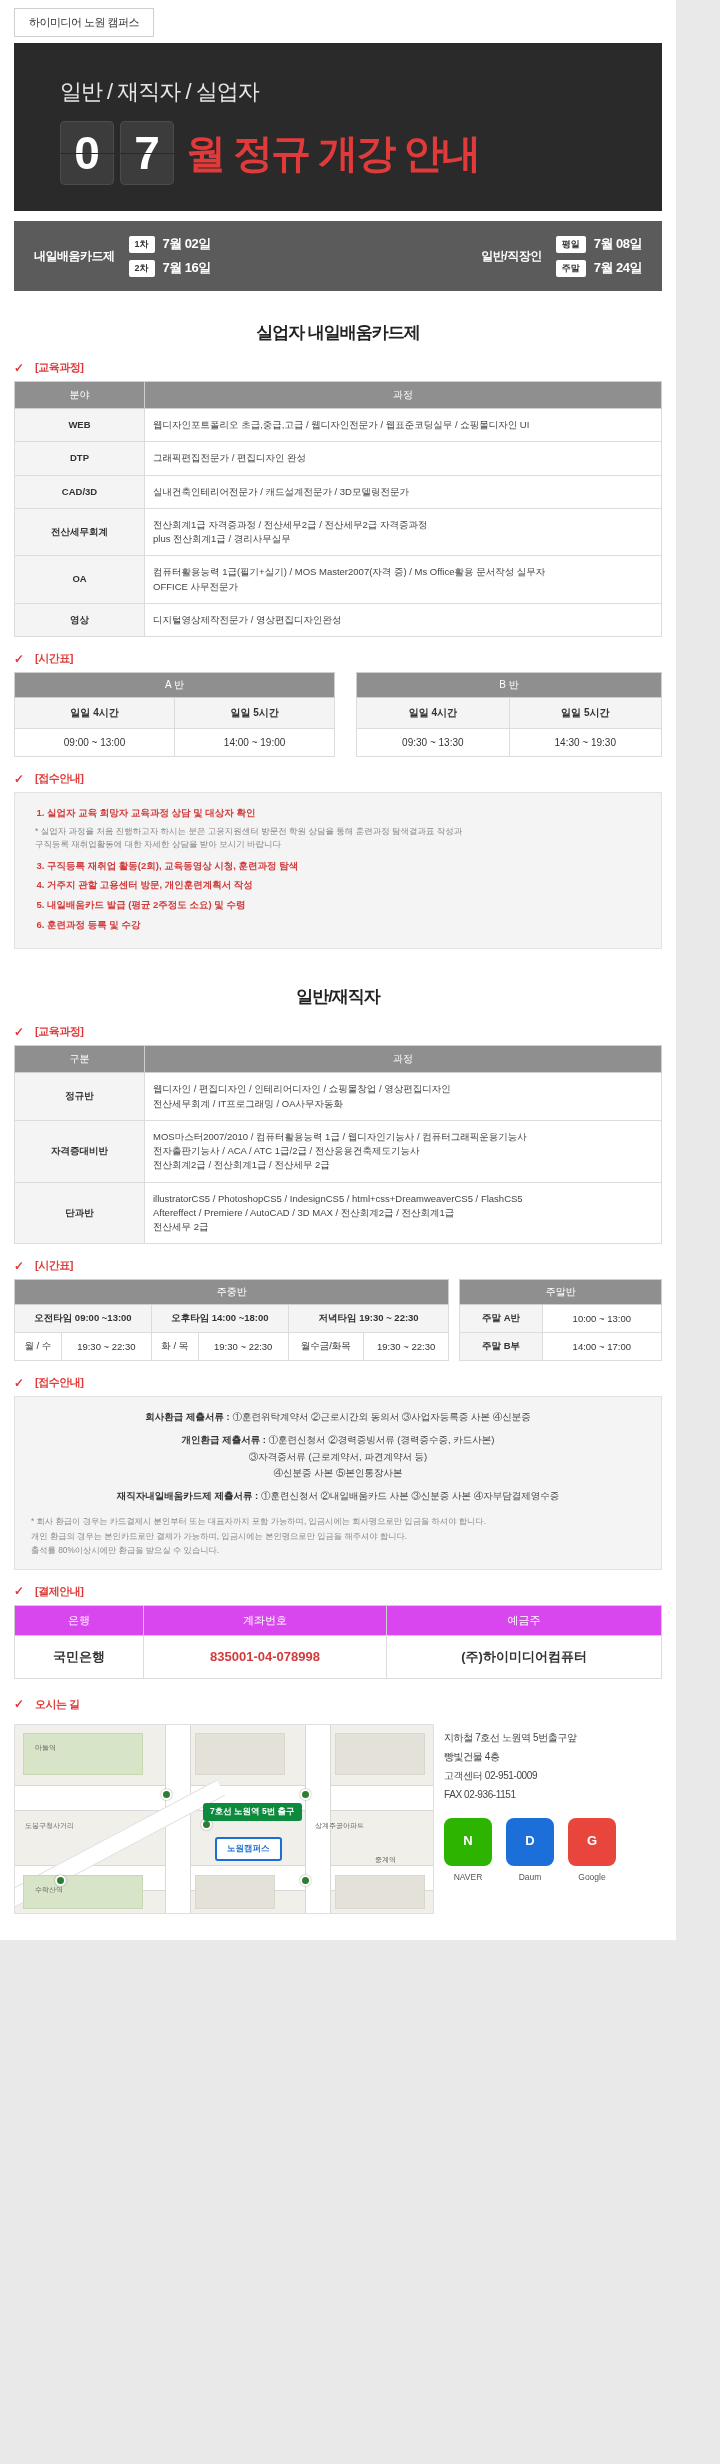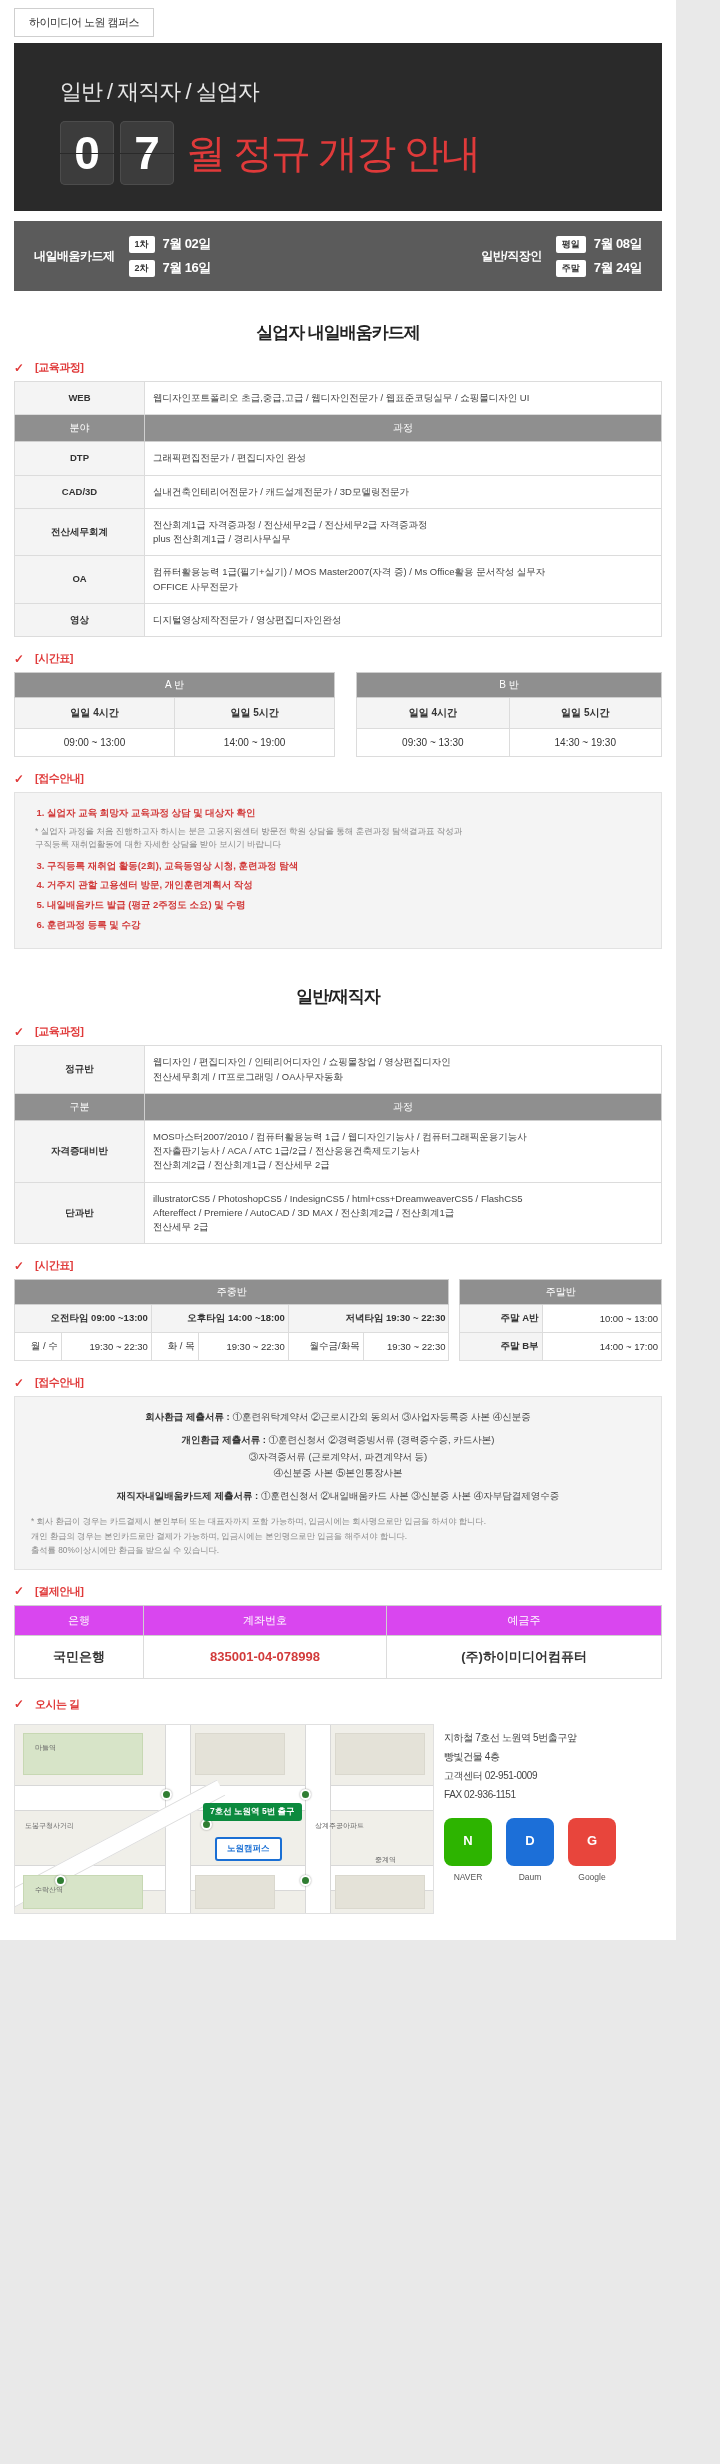--- a/index.html
+++ b/index.html
@@ -68,21 +68,21 @@
   .flipdigit::after {
     content: "";
     position: absolute;
     left: 0; right: 0; top: 50%;
     height: 1px;
     background: #2a2a2a;
   }
   .hero .bigtext {
     color: #e03a3a;
     font-size: 40px;
-    font-weight: normal;
+    font-weight: bold;
     letter-spacing: -2px;
   }
 
   
   .schedule {
     background: #5b5b5b;
     margin: 10px 14px 0 14px;
     padding: 14px 20px;
     display: flex;
     align-items: center;
@@ -183,21 +183,21 @@
   .time-wrap .right { flex: 1; }
 
   
   .wk-wrap { display: flex; gap: 10px; }
   .wk-tbl { border-collapse: collapse; font-size: 9.5px; width: 100%; }
   .wk-tbl th {
     background: #8f8f8f; color: #fff; font-weight: normal;
     padding: 5px; border: 1px solid #cfcfcf; font-size: 10px;
   }
   .wk-tbl td {
-    border: 1px solid #dcdcdc; text-align: right; padding: 7px 3px; background: #fff;
+    border: 1px solid #dcdcdc; text-align: center; padding: 7px 3px; background: #fff;
   }
   .wk-tbl td.sub { background: #f4f4f4; font-weight: bold; color: #333; }
   .wk-left { flex: 2.15; }
   .wk-right { flex: 1; }
 
   
   .notice {
     background: #f4f4f4;
     border: 1px solid #e2e2e2;
     padding: 12px 16px;
@@ -342,26 +342,26 @@
   <div class="section-title">실업자 내일배움카드제</div>
 
   <div class="block">
     <div class="label-row">
       <span class="check">✓</span>
       <span class="label-txt">[교육과정]</span>
     </div>
     <table class="grid">
       <tbody>
           <tr>
+        <th style="width:130px">분야</th>
+        <th>과정</th>
+      </tr>
+      <tr>
         <td class="col-a">WEB</td>
         <td style="white-space:pre-line">웹디자인포트폴리오 초급,중급,고급 / 웹디자인전문가 / 웹표준코딩실무 / 쇼핑몰디자인 UI</td>
-      </tr>
-      <tr>
-        <th style="width:130px">분야</th>
-        <th>과정</th>
       </tr>
       <tr>
         <td class="col-a">DTP</td>
         <td style="white-space:pre-line">그래픽편집전문가 / 편집디자인 완성</td>
       </tr>
       <tr>
         <td class="col-a">CAD/3D</td>
         <td style="white-space:pre-line">실내건축인테리어전문가 / 캐드설계전문가 / 3D모델링전문가</td>
       </tr>
       <tr>
@@ -440,27 +440,27 @@
   <div class="section-title" style="margin-top:36px">일반/재직자</div>
 
   <div class="block">
     <div class="label-row">
       <span class="check">✓</span>
       <span class="label-txt">[교육과정]</span>
     </div>
     <table class="grid">
       <tbody>
           <tr>
+        <th style="width:130px">구분</th>
+        <th>과정</th>
+      </tr>
+      <tr>
         <td class="col-a">정규반</td>
         <td style="white-space:pre-line">웹디자인 / 편집디자인 / 인테리어디자인 / 쇼핑몰창업 / 영상편집디자인
 전산세무회계 / IT프로그래밍 / OA사무자동화</td>
-      </tr>
-      <tr>
-        <th style="width:130px">구분</th>
-        <th>과정</th>
       </tr>
       <tr>
         <td class="col-a">자격증대비반</td>
         <td style="white-space:pre-line">MOS마스터2007/2010 / 컴퓨터활용능력 1급 / 웹디자인기능사 / 컴퓨터그래픽운용기능사
 전자출판기능사 / ACA / ATC 1급/2급 / 전산응용건축제도기능사
 전산회계2급 / 전산회계1급 / 전산세무 2급</td>
       </tr>
       <tr>
         <td class="col-a">단과반</td>
         <td style="white-space:pre-line">illustratorCS5 / PhotoshopCS5 / IndesignCS5 / html+css+DreamweaverCS5 / FlashCS5

